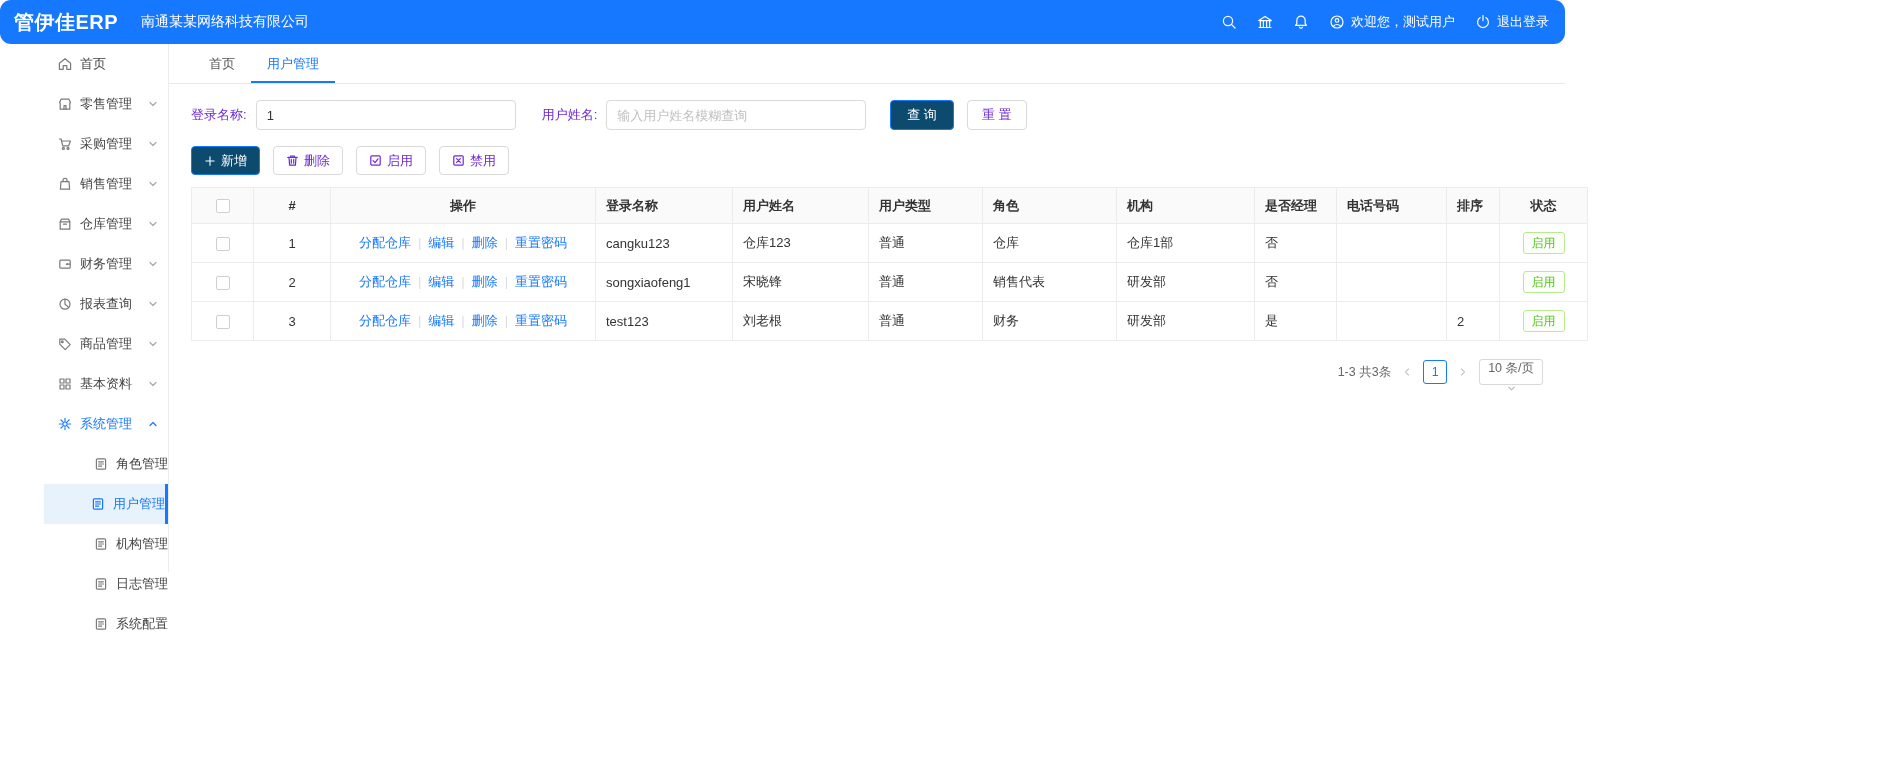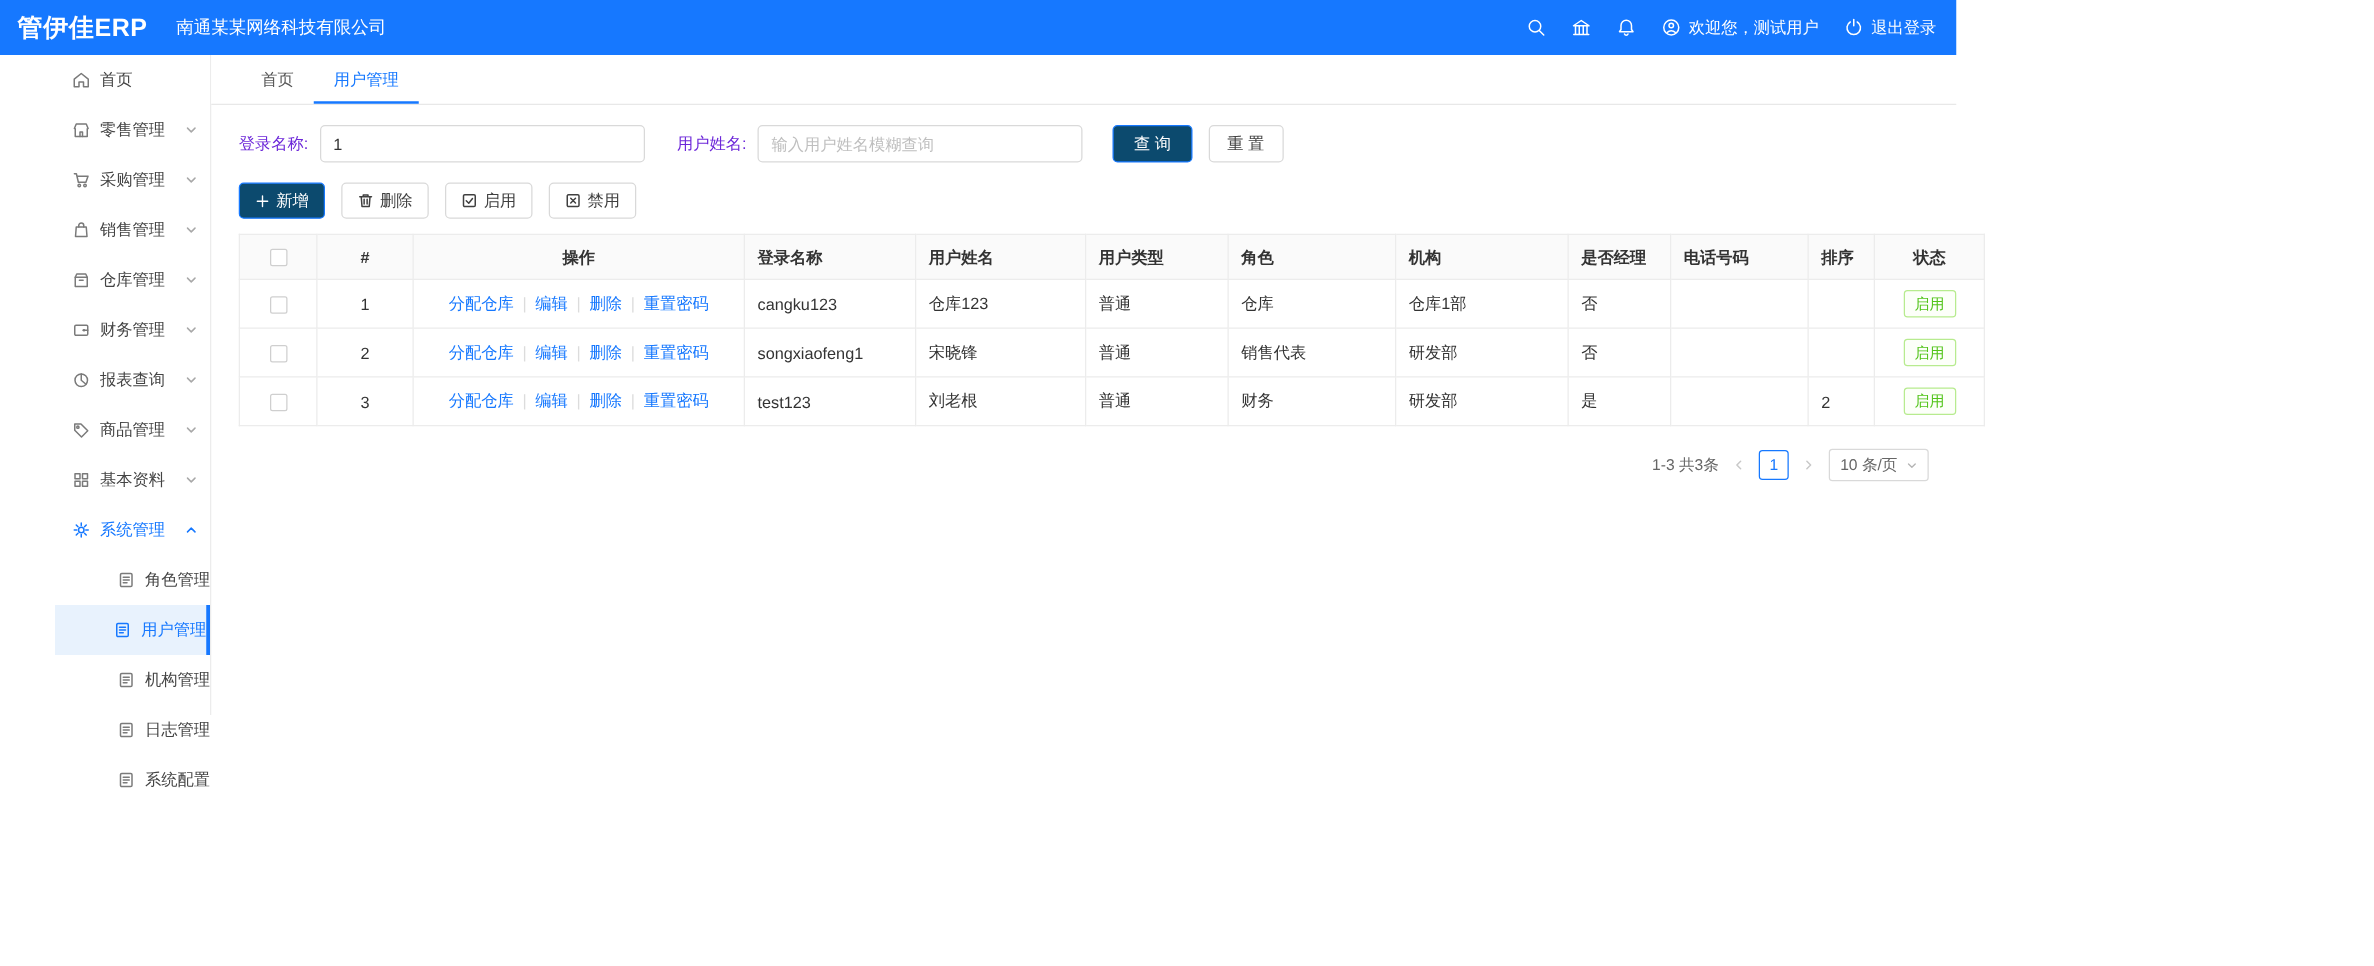--- a/index.html
+++ b/index.html
@@ -3,21 +3,21 @@
 <meta charset="utf-8">
 <style>
   * { box-sizing: border-box; margin: 0; padding: 0; }
   html,body { background: #fff; }
   body { font-family: "Liberation Sans", "DejaVu Sans", sans-serif; width: 1899px; height: 773px; overflow: hidden; }
   .app { width: 1565px; height: 773px; background: #fff; }
 
   svg.ic { stroke: currentColor; fill: none; stroke-width: 1.2; stroke-linecap: round; stroke-linejoin: round; display: block; }
 
   
-  .topbar { height: 44px; background: #1678ff; display: flex; align-items: center; color: #fff; }
+  .topbar { height: 44px; background: #1678ff; display: flex; align-items: center; color: #fff; border-radius: 11px; }
   .logo { width: 126px; padding-left: 14px; font-size: 20px; font-weight: bold; letter-spacing: .5px; white-space: nowrap; }
   .company { font-size: 14px; padding-left: 15px; }
   .topbar-right { margin-left: auto; display: flex; align-items: center; gap: 20px; padding-right: 16px; font-size: 13px; }
   .tb-icon { display: flex; align-items: center; cursor: pointer; }
   .tb-group { display: flex; align-items: center; gap: 6px; cursor: pointer; white-space: nowrap; }
 
   
   .main { display: flex; height: 528px; margin-left: 44px; }
   .sidebar { width: 125px; flex: none; border-right: 1px solid #ececec; background: #fff; }
   .content { flex: 1; min-width: 0; }
@@ -39,21 +39,21 @@
   
   .page { padding: 16px 22px 0; }
 
   .search-row { display: flex; align-items: center; margin-bottom: 16px; }
   .field-label { font-size: 13px; color: #6d28d9; margin-right: 9px; white-space: nowrap; }
   .field-label.second { margin-left: 26px; }
   .text-input { width: 260px; height: 30px; border: 1px solid #d9d9d9; border-radius: 4px; padding: 0 10px; font-size: 13px; color: #333; outline: none; font-family: inherit; }
   .text-input::placeholder { color: #bfbfbf; }
   .btn { height: 30px; border-radius: 4px; font-size: 13px; cursor: pointer; font-family: inherit; display: inline-flex; align-items: center; gap: 5px; }
   .btn-primary { background: #0c4a6e; color: #fff; border: 1px solid #1678ff; padding: 0 16px; }
-  .btn-plain { background: #fff; color: #404040; border: 1px solid #d9d9d9; padding: 0 14px; }
+  .btn-plain { background: #fff; color: #6d28d9; border: 1px solid #d9d9d9; padding: 0 14px; }
   .btn-query { margin-left: 24px; }
   .btn-reset { margin-left: 13px; }
 
   .toolbar { display: flex; gap: 13px; margin-bottom: 12px; }
   .btn-tool { height: 29px; padding: 0 12px; }
 
   
   table.data { width: 100%; border-collapse: collapse; table-layout: fixed; font-size: 13px; color: #333; }
   .data th { background: #fafafa; font-weight: 600; color: #333; height: 36px; border: 1px solid #ececec; padding: 0 10px; text-align: left; }
   .data td { height: 39px; border: 1px solid #ececec; padding: 0 10px; text-align: left; overflow: hidden; white-space: nowrap; }
@@ -61,21 +61,21 @@
   .cbx { display: inline-block; width: 14px; height: 14px; border: 1px solid #cfcfcf; border-radius: 2px; background: #fff; vertical-align: middle; cursor: pointer; }
   .op { color: #1678ff; text-decoration: none; cursor: pointer; }
   .op-sep::before { content: "|"; }
   .op-sep { color: #dcdcdc; margin: 0 7px; }
   .badge-enabled { display: inline-block; padding: 2px 8px; font-size: 12px; color: #52c41a; border: 1px solid #b7eb8f; background: #fcfff9; border-radius: 3px; line-height: 16px; }
 
   
   .pagination { display: flex; justify-content: flex-end; align-items: center; gap: 11px; margin-top: 18px; font-size: 12.5px; color: #666; }
   .pg-arrow { color: #c8c8c8; display: flex; cursor: pointer; }
   .pg-page { min-width: 24px; height: 24px; line-height: 22px; text-align: center; border: 1px solid #1678ff; color: #1678ff; border-radius: 3px; background: #fff; cursor: pointer; }
-  .pg-size { height: 26px; display: inline-flex; align-items: center; gap: 7px; border: 1px solid #d9d9d9; border-radius: 3px; padding: 0 8px; color: #666; background: #fff; cursor: pointer; }
+  .pg-size { height: 26px; display: inline-flex; align-items: center; gap: 7px; border: 1px solid #d9d9d9; border-radius: 3px; padding: 0 8px; color: #666; background: #fff; cursor: pointer; flex-direction: column; }
   .pg-size .chev { color: #b5b5b5; display: flex; }
 </style>
 </head>
 <body>
 
 <div class="app">
 
   <header class="topbar">
     <div class="logo">管伊佳ERP</div>
     <div class="company">南通某某网络科技有限公司</div>

